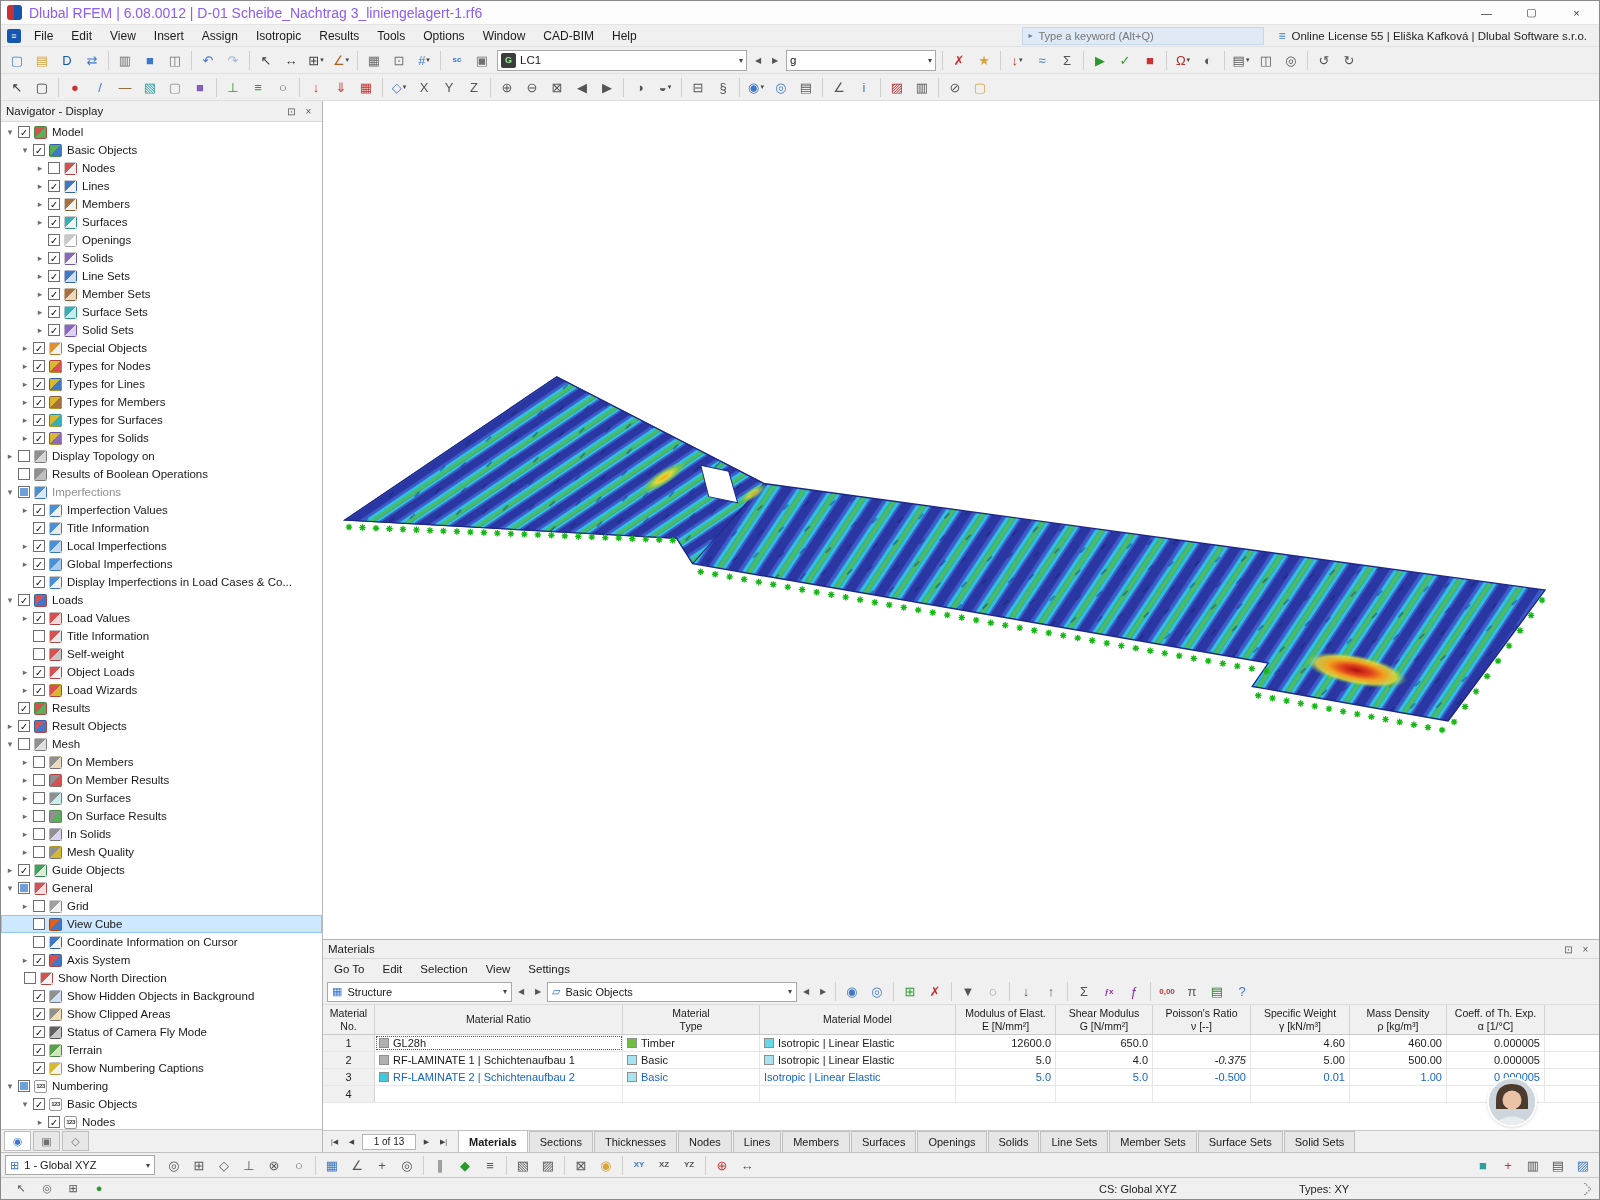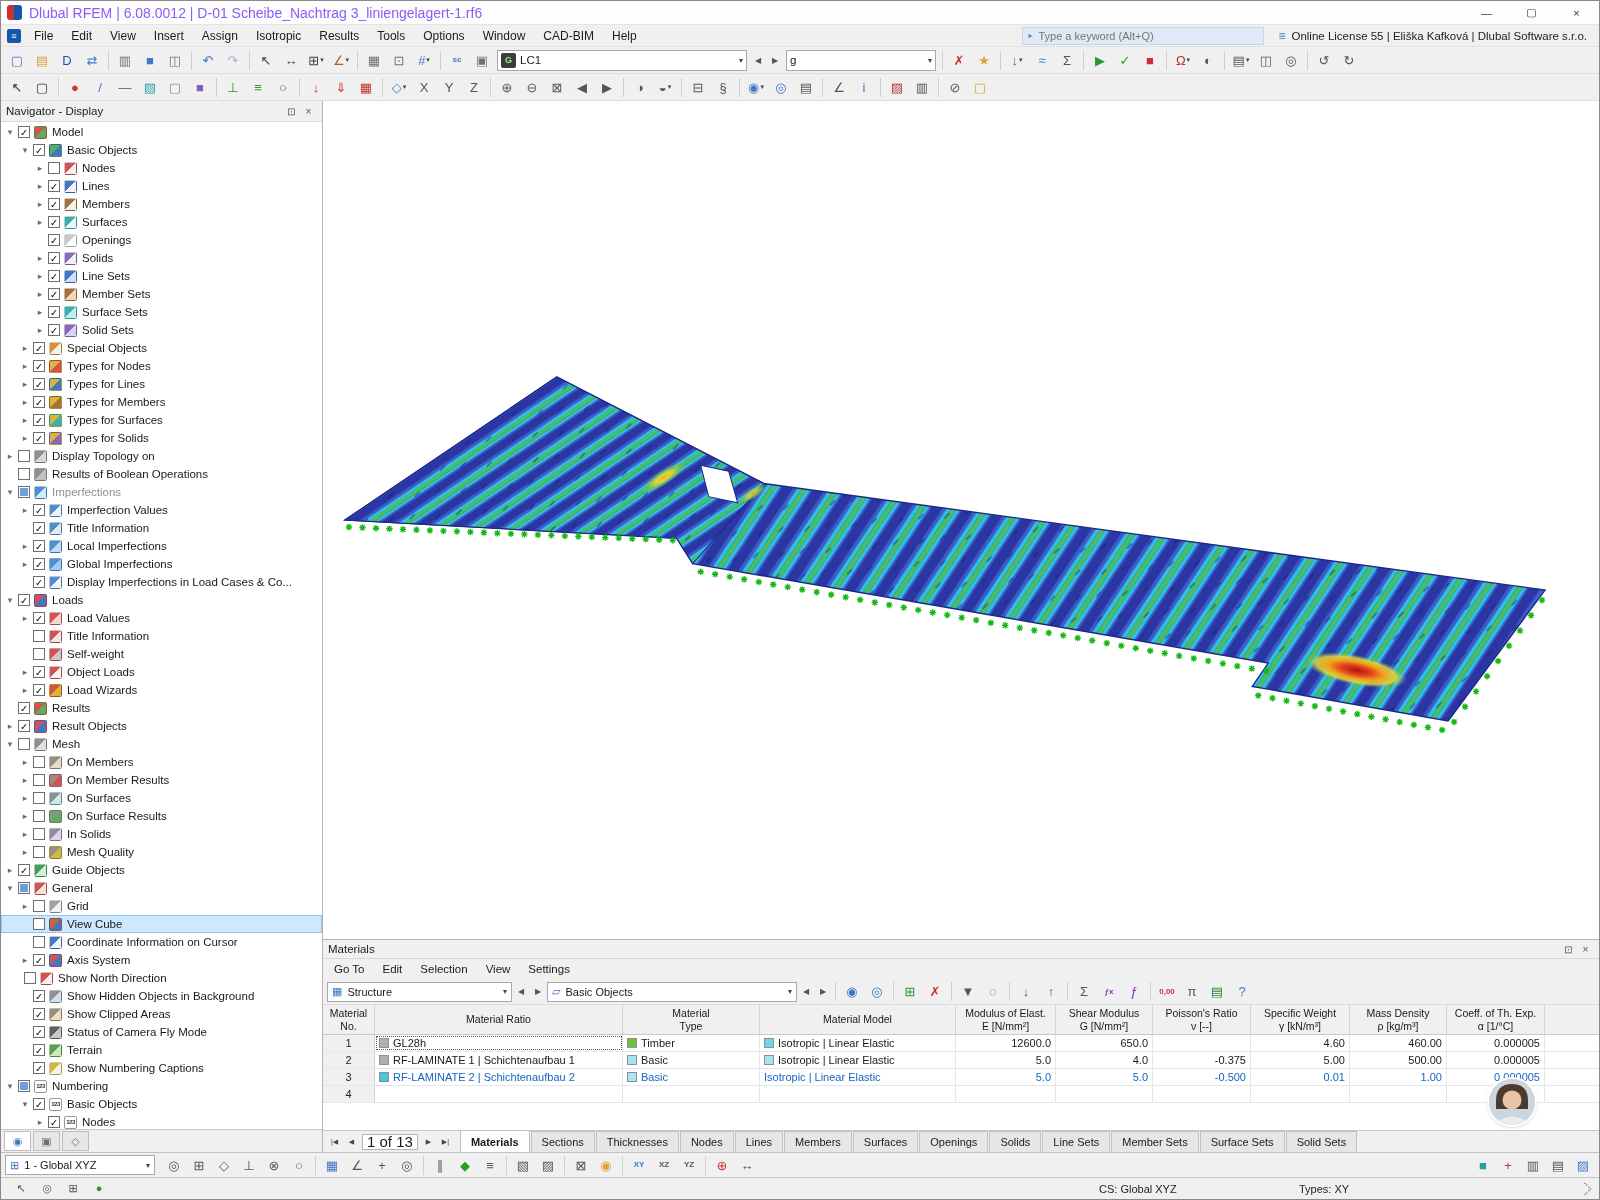--- a/index.html
+++ b/index.html
@@ -109,21 +109,21 @@
   .mt-cell.num { justify-content:flex-end; }
   .mt-no { background:#f0f0f0; justify-content:center; border-right:1px solid #d2d2d2; color:#222; }
   .swatch { width:10px; height:10px; border:1px solid #8f8f8f; margin-right:4px; flex:none; }
   .row-blue { color:#1565c0; }
   .focus-cell { outline:1px dotted #555; outline-offset:-2px; }
   .m-tabs { height:22px; flex:none; background:#f0f0f0; border-top:1px solid #c9c9c9; display:flex;
             align-items:flex-end; padding-left:3px; }
   .pager { display:flex; align-items:center; height:100%; margin-right:6px; }
   .pager-btn { width:17px; height:18px; display:flex; align-items:center; justify-content:center;
                font-size:7px; color:#444; }
-  .pager-label { min-width:54px; height:16px; background:#fff; border:1px solid #b5b5b5; font-size:15px;
+  .pager-label { min-width:54px; height:16px; background:#fff; border:1px solid #b5b5b5; font-size:10px;
                  display:flex; align-items:center; justify-content:center; margin:0 2px; padding:0 4px; }
   .m-tab { padding:0 10px; height:21px; display:flex; align-items:center; font-size:11px;
            background:#e6e6e6; border:1px solid #c0c0c0; border-bottom:none; margin-right:1px; }
   .m-tab.active { background:#fff; font-weight:bold; height:22px; }
 
   
   .bottom-toolbar { height:25px; flex:none; background:#f0f0f0; border-top:1px solid #c0c0c0;
                     display:flex; align-items:center; gap:1px; padding:0 4px; }
   .bt-combo { width:150px; height:20px; background:#fff; border:1px solid #a9a9a9; display:flex;
               align-items:center; gap:5px; font-size:11px; padding:0 4px; margin-right:6px; }
@@ -1128,21 +1128,21 @@
                 <div class="mt-cell" style="width: 196px;">
                   <span class="swatch" style="background: rgb(168, 228, 239);"></span>
                   <span>Isotropic | Linear Elastic</span>
                 </div>
                 <div class="mt-cell num" style="width: 100px;">
                   <span>5.0</span>
                 </div>
                 <div class="mt-cell num" style="width: 97px;">
                   <span>4.0</span>
                 </div>
-                <div class="mt-cell num" style="width: 98px;">
+                <div class="mt-cell num" style="width: 98px; font-style: italic;">
                   <span>-0.375</span>
                 </div>
                 <div class="mt-cell num" style="width: 99px;">
                   <span>5.00</span>
                 </div>
                 <div class="mt-cell num" style="width: 97px;">
                   <span>500.00</span>
                 </div>
                 <div class="mt-cell num" style="width: 98px;">
                   <span>0.000005</span>

